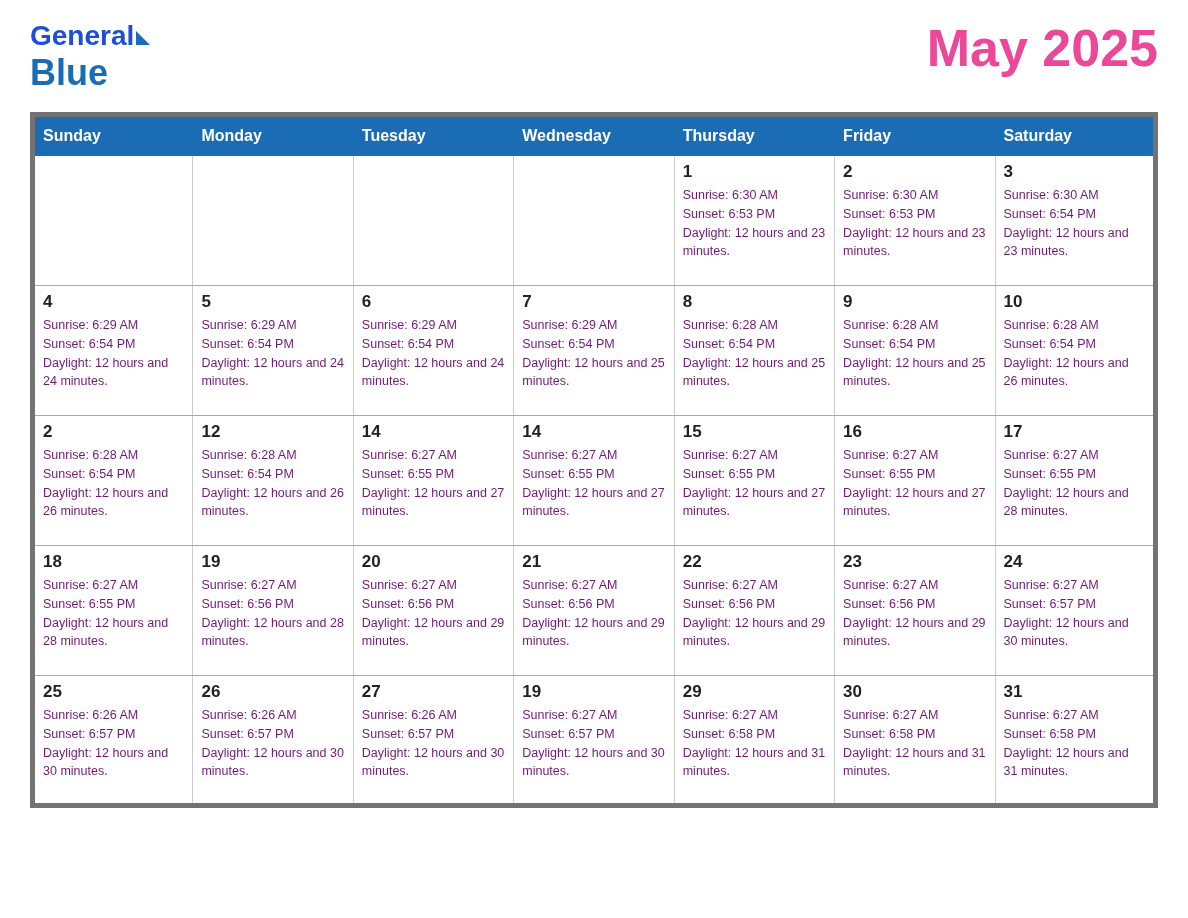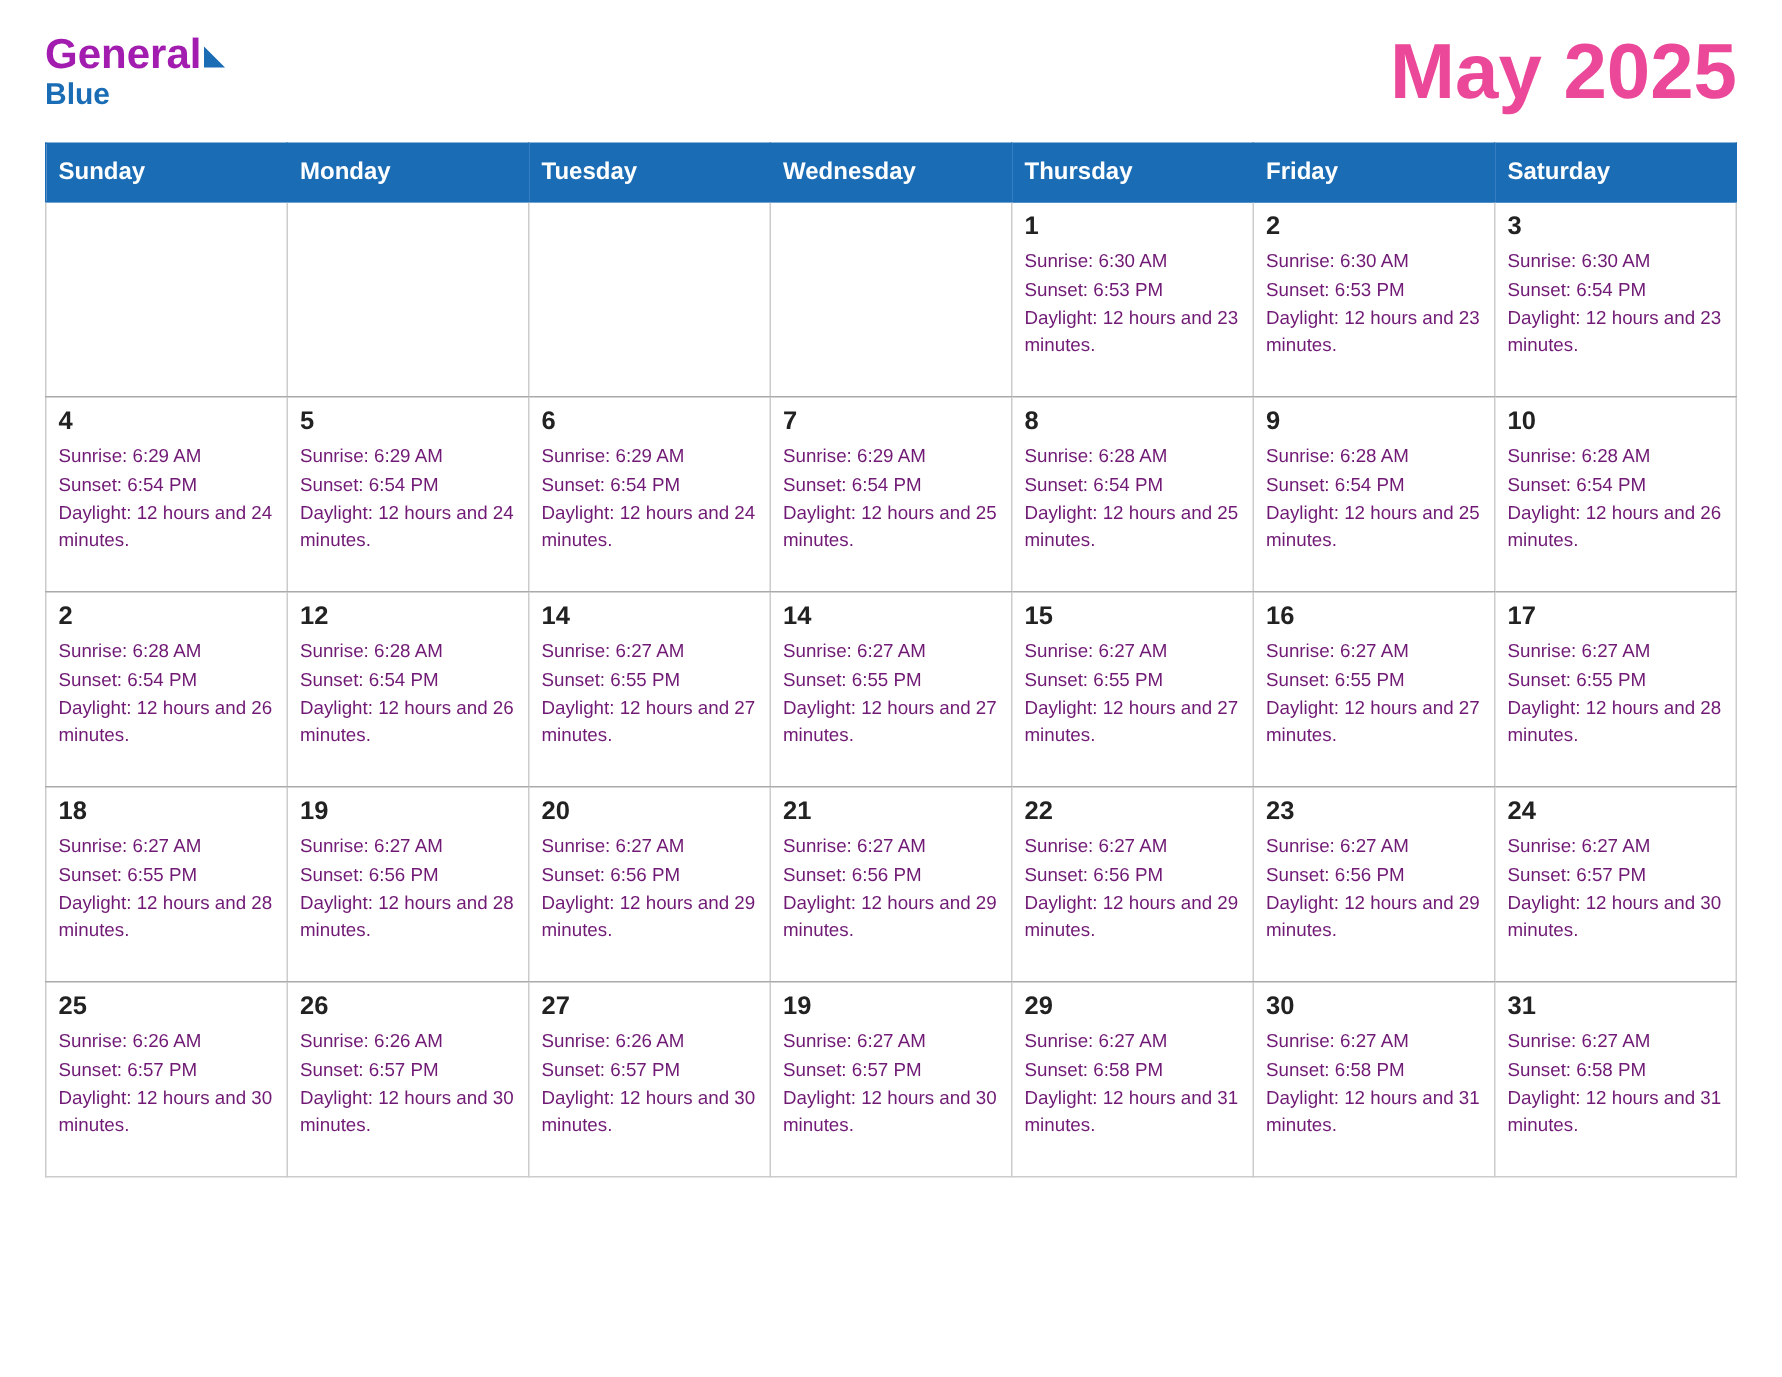--- a/index.html
+++ b/index.html
@@ -17,24 +17,24 @@
       margin-bottom: 18px;
     }
     .logo {
       display: flex;
       align-items: center;
       gap: 0px;
     }
     .logo-text-general {
       font-size: 28px;
       font-weight: bold;
-      color: #a21caf;
+      color: #1d4ed8;
     }
     .logo-text-blue {
-      font-size: 20px;
+      font-size: 36px;
       font-weight: bold;
       color: #1a6cb5;
     }
     .logo-triangle {
       width: 0;
       height: 0;
       border-left: 14px solid #1a6cb5;
       border-top: 14px solid transparent;
       border-bottom: 0px solid transparent;
       margin-left: 2px;
@@ -50,21 +50,21 @@
       line-height: 1.1;
     }
     .title-block .location {
       font-size: 22px;
       color: #333;
       margin-top: 4px;
     }
     .calendar {
       width: 100%;
       border-collapse: collapse;
-      border: 1px solid #737373;
+      border: 5px solid #737373;
     }
     .calendar thead tr th {
       background-color: #1a6cb5;
       color: #fff;
       padding: 10px 8px;
       font-size: 16px;
       font-weight: bold;
       text-align: left;
       border: 1px solid #1a6cb5;
     }

